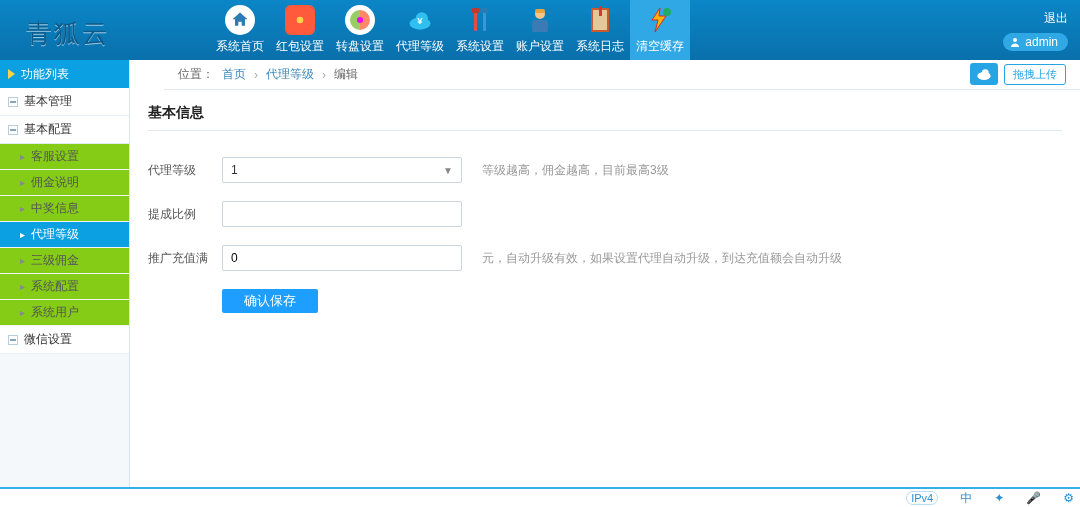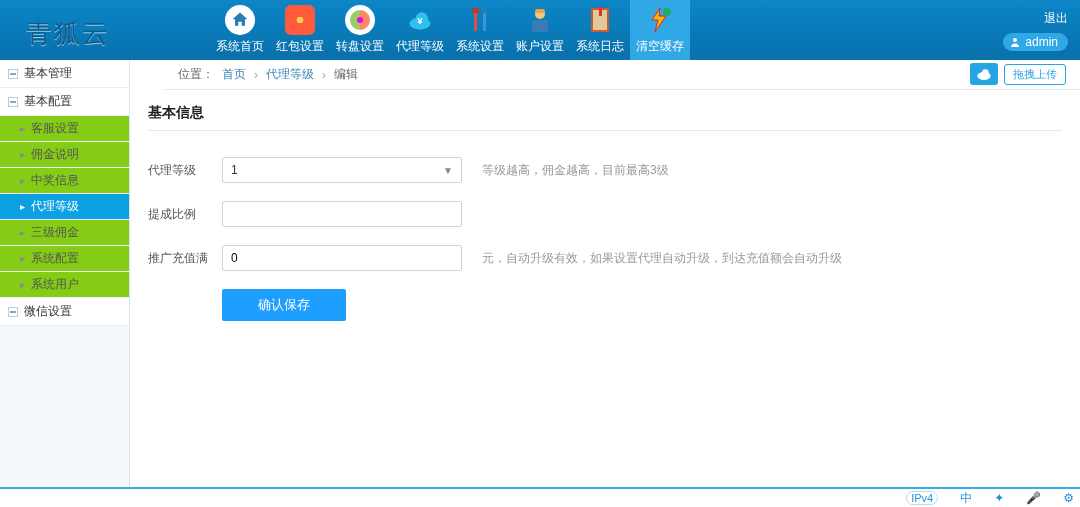--- a/index.html
+++ b/index.html
@@ -41,21 +41,21 @@
     .panel { margin: 14px 18px; }
     .panel-title { font-size: 14px; font-weight: bold; color: #222; border-bottom: 1px solid #e1e8ee; padding-bottom: 8px; margin-bottom: 26px; }
     .form-row { display: flex; align-items: center; margin-bottom: 18px; }
     .form-row label { width: 64px; text-align: left; color: #555; font-size: 12px; }
     .form-row .control { width: 240px; margin-left: 10px; }
     .form-row .hint { margin-left: 20px; color: #999; font-size: 12px; }
     .select-wrap, .text-input { width: 100%; height: 26px; border: 1px solid #ccd6de; border-radius: 2px; padding: 0 8px; font-size: 12px; background: #fff; }
     .select-wrap { display: flex; align-items: center; justify-content: space-between; cursor: pointer; color: #333; }
     .text-input { outline: none; }
     .caret { color: #888; font-size: 10px; }
-    .submit-btn { margin-left: 74px; background: #1e9fff; color: #fff; border: none; height: 32px; padding: 0 36px; border-radius: 2px; cursor: pointer; font-size: 13px; }
+    .submit-btn { margin-left: 74px; background: #1e9fff; color: #fff; border: none; height: 24px; padding: 0 22px; border-radius: 2px; cursor: pointer; font-size: 13px; }
     
     .bottombar { position: absolute; bottom: 0; left: 0; right: 0; height: 20px; border-top: 2px solid #35afe6; background: #fff; display: flex; align-items: center; justify-content: flex-end; padding: 0 6px; gap: 22px; }
     .bb-badge { font-size: 11px; color: #2a90d6; border: 1px solid #b6dcf2; border-radius: 8px; padding: 0 4px; cursor: pointer; }
     .bb-icon { color: #2a90d6; font-size: 12px; cursor: pointer; }
     
     
     .ico-home { background:#fff; border-radius:50%; }
     .ico-red { background:#ff5a3c; }
     .ico-wheel { background:#fff; border-radius:50%; }
     .ico-cloud { background:transparent; }
@@ -155,20 +155,24 @@
           <circle cx="12" cy="8" r="4" fill="#fff"></circle>
           <path d="M4 22c0-4 4-7 8-7s8 3 8 7z" fill="#fff"></path>
         </svg>
       <span>admin</span>
     </div>
   </div>
 </div>
 
 <div class="below">
   <div class="sidebar">
+    <div class="sidebar-title">
+      <span style="display:inline-block;width:0;height:0;border-top:5px solid transparent;border-bottom:5px solid transparent;border-left:7px solid #ffd24d;"></span>
+      <span>功能列表</span>
+    </div>
     <div class="sidebar-group">
       <span class="sq"></span>
       <span>基本管理</span>
     </div>
     <div class="sidebar-group">
       <span class="sq"></span>
       <span>基本配置</span>
     </div>
     <ul class="sidebar-sub">
       <li>

